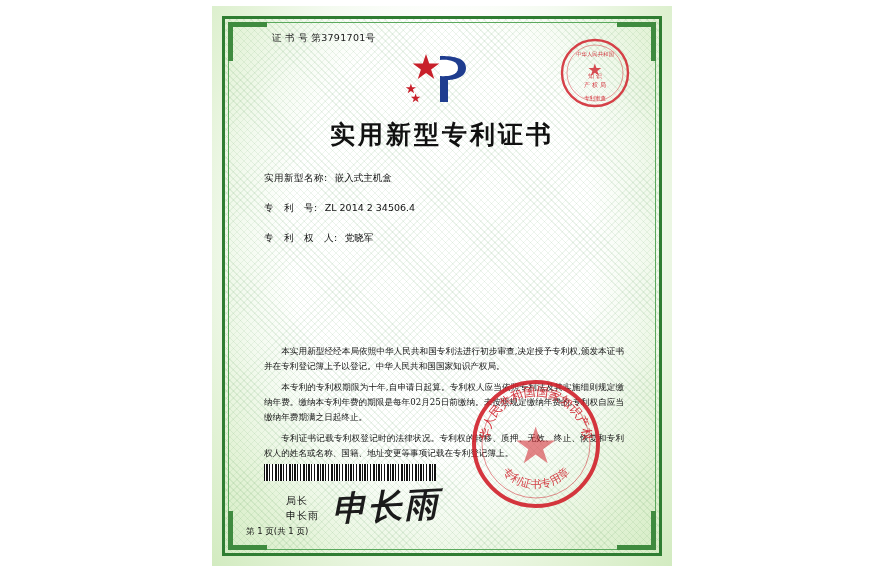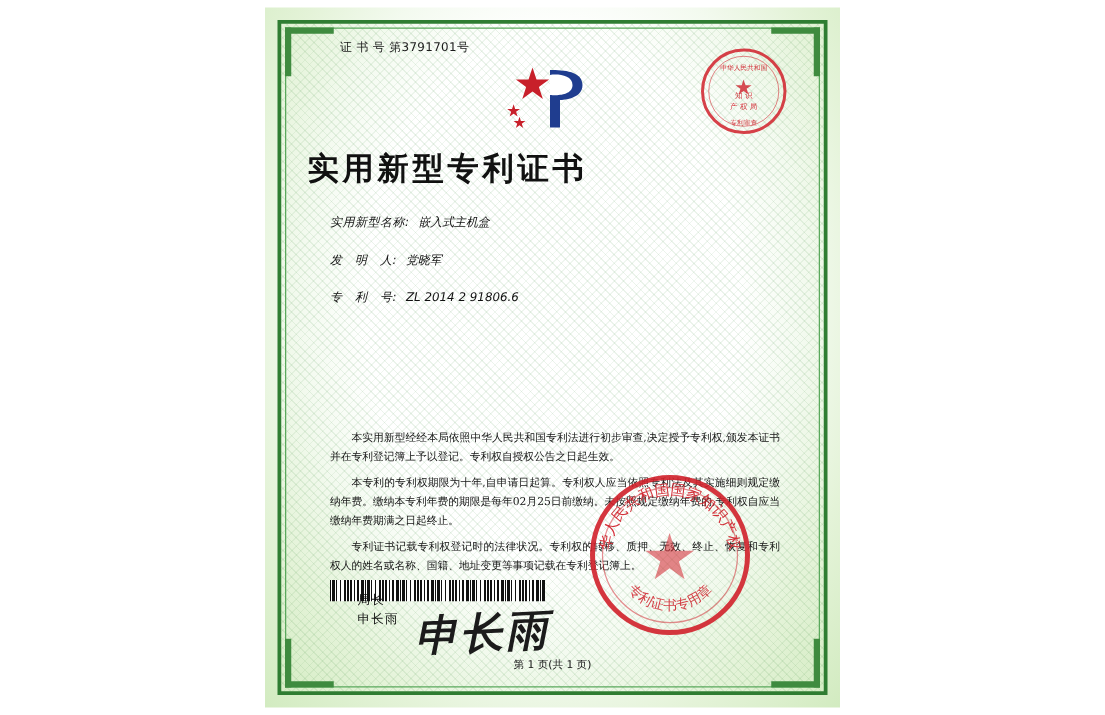--- a/index.html
+++ b/index.html
@@ -104,34 +104,33 @@
     top: 4px;
     width: 74px;
     height: 74px;
   }
 
   .title {
     position: absolute;
     left: 0;
     right: 0;
     top: 86px;
-    text-align: left;
+    text-align: center;
     font-family: "DejaVu Serif", "Liberation Serif", serif;
     font-size: 25px;
     font-weight: bold;
     letter-spacing: 3px;
     color: #111111;
   }
 
   .fields {
     position: absolute;
     left: 18px;
     right: 10px;
     top: 140px;
-    font-style: italic;
   }
   .field {
     font-size: 9.5px;
     color: #111;
     margin-bottom: 17px;
     white-space: nowrap;
   }
   .field .lab { letter-spacing: .5px; }
   .field .val { margin-left: 4px; }
 
@@ -160,21 +159,21 @@
     background:
       repeating-linear-gradient(90deg,
         #111 0 1px, #fff 1px 2px, #111 2px 4px, #fff 4px 5px,
         #111 5px 6px, #fff 6px 8px, #111 8px 9px, #fff 9px 11px,
         #111 11px 13px, #fff 13px 14px);
   }
 
   .sign-block {
     position: absolute;
     left: 40px;
-    top: 442px;
+    top: 462px;
     font-size: 10px;
     line-height: 1.45;
     color: #111;
     letter-spacing: 1px;
   }
   .signature {
     position: absolute;
     left: 86px;
     top: 452px;
     font-family: "DejaVu Serif", "Liberation Serif", serif;
@@ -193,21 +192,21 @@
     bottom: 28px;
     width: 136px;
     height: 136px;
   }
 
   .page-no {
     position: absolute;
     left: 0;
     right: 0;
     bottom: 2px;
-    text-align: center;
+    text-align: left;
     font-size: 8.5px;
     color: #111;
   }
 </style>
 </head>
 <body>
 
 <div id="page">
 
   <div class="cert">
@@ -246,31 +245,31 @@
       </div>
 
       <div class="title">实用新型专利证书</div>
 
       <div class="fields">
         <div class="field">
           <span class="lab">实用新型名称:</span>
           <span class="val">嵌入式主机盒</span>
         </div>
         <div class="field">
-          <span class="lab">发　明　人:</span>
+          <span class="lab">专　利　号:</span>
+          <span class="val">ZL 2014 2 34506.4</span>
+        </div>
+        <div class="field">
+          <span class="lab">专　利　权　人:</span>
           <span class="val">党晓军</span>
         </div>
-        <div class="field">
-          <span class="lab">专　利　号:</span>
-          <span class="val">ZL 2014 2 91806.6</span>
-        </div>
       </div>
 
       <div class="body-text">
-        <p>本实用新型经经本局依照中华人民共和国专利法进行初步审查,决定授予专利权,颁发本证书并在专利登记簿上予以登记。专利权自授权公告之日起生效。</p>
+        <p>本实用新型经经本局依照中华人民共和国专利法进行初步审查,决定授予专利权,颁发本证书并在专利登记簿上予以登记。中华人民共和国国家知识产权局。</p>
         <p>本专利的专利权期限为十年,自申请日起算。专利权人应当依照专利法及其实施细则规定缴纳年费。缴纳本专利年费的期限是每年02月25日前缴纳。未按照规定缴纳年费的,专利权自应当缴纳年费期满之日起终止。</p>
         <p>专利证书记载专利权登记时的法律状况。专利权的转移、质押、无效、终止、恢复和专利权人的姓名或名称、国籍、地址变更等事项记载在专利登记簿上。</p>
       </div>
 
       <div class="barcode"></div>
 
       <div class="sign-block">
         <div>局长</div>
         <div>申长雨</div>
       </div>

